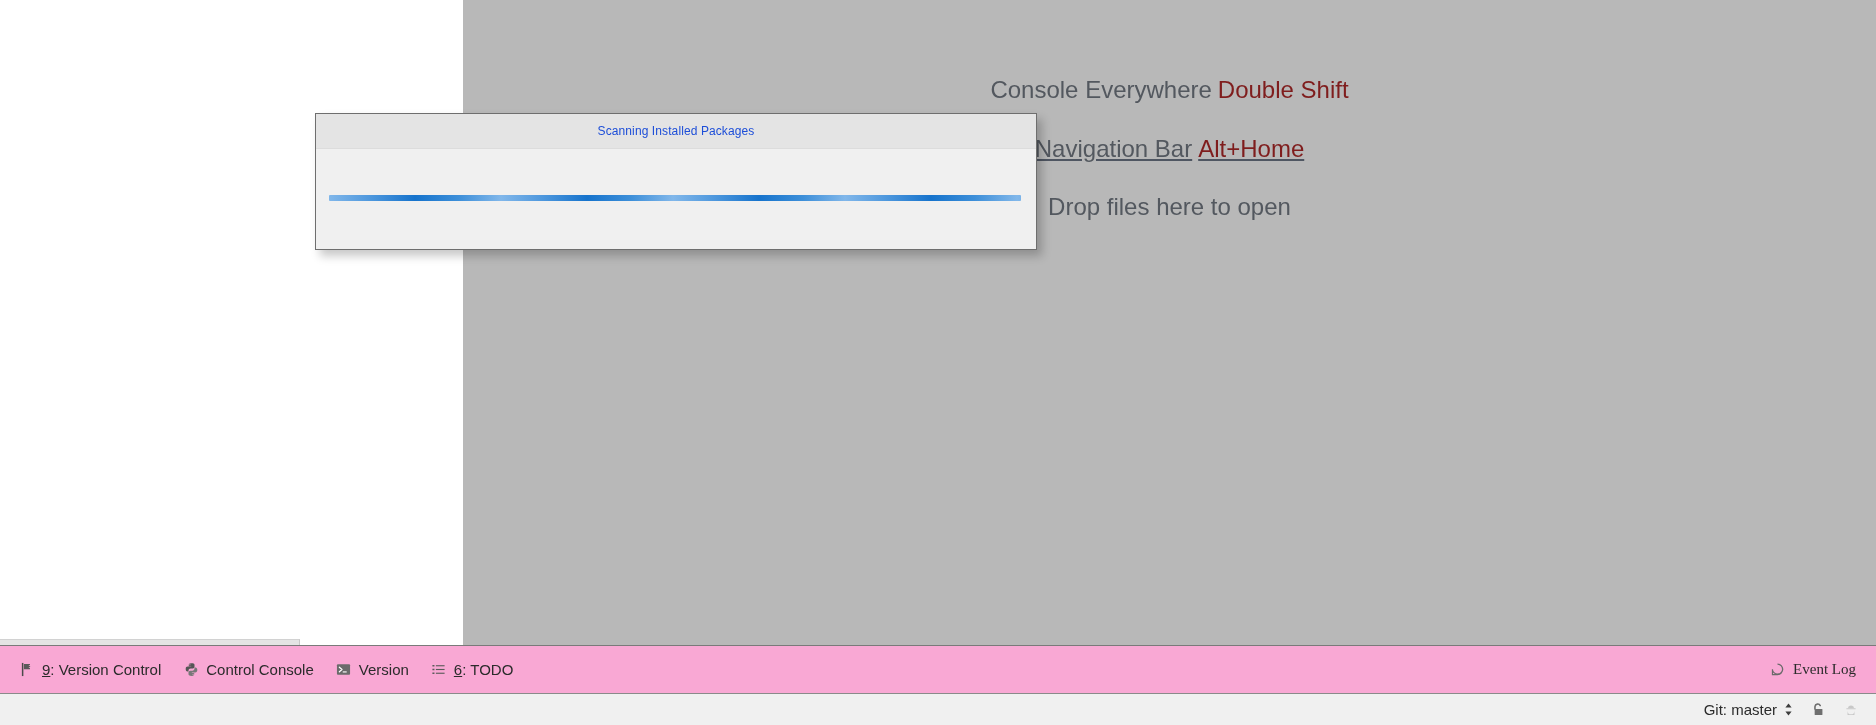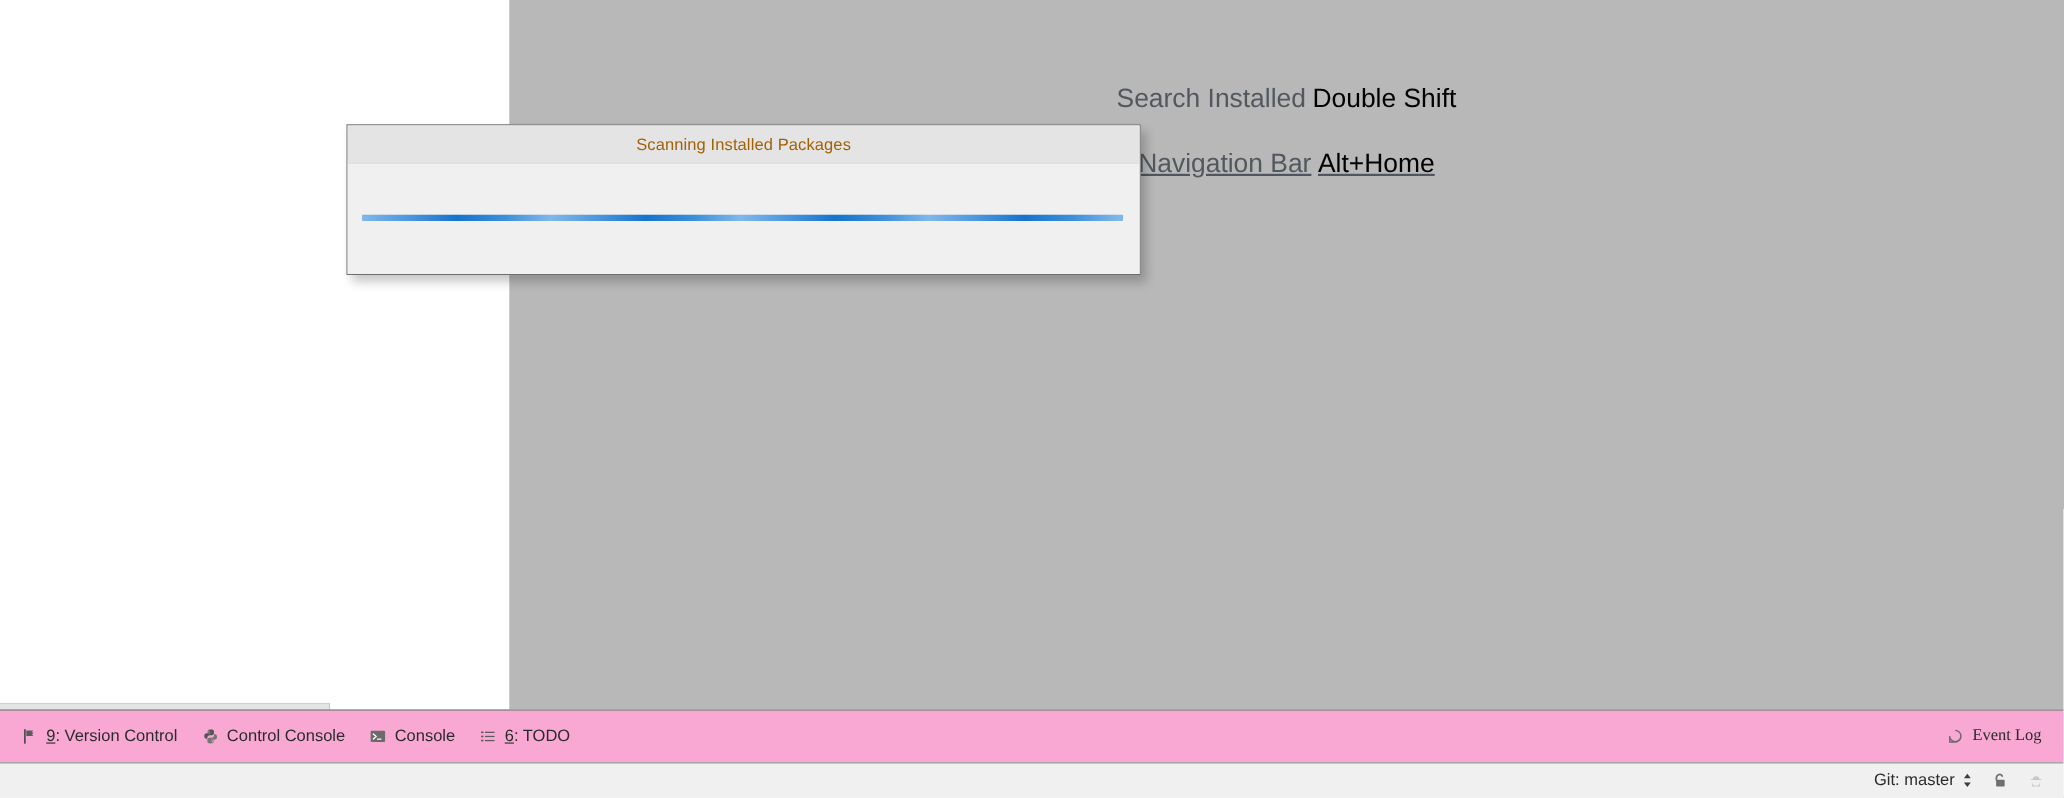--- a/index.html
+++ b/index.html
@@ -60,21 +60,21 @@
     font-size: 24px;
     line-height: 1;
     color: #4f5662;
     padding: 0;
     margin: 0 0 35px 0;
     white-space: nowrap;
   }
   .hint-row:nth-child(2) { margin-bottom: 34px; text-decoration: underline; }
   .hint-row:last-child { margin-bottom: 0; }
   .hint-label { color: #53585f; }
-  .hint-key { color: #000000; margin-left: 6px; }
+  .hint-key { color: #7f1d1d; margin-left: 6px; }
 
   
   .dialog {
     position: absolute;
     left: 315px;
     top: 113px;
     width: 722px;
     height: 137px;
     background: #f0f0f0;
     border: 1px solid #6e6e6e;
@@ -84,22 +84,22 @@
   .dialog-titlebar {
     height: 35px;
     background: #e4e4e4;
     border-bottom: 1px solid #dcdcdc;
     box-sizing: border-box;
     display: flex;
     align-items: center;
     justify-content: center;
   }
   .dialog-title {
-    font-size: 15px;
-    color: #a16207;
+    font-size: 12px;
+    color: #1d4ed8;
     letter-spacing: 0.1px;
   }
   .dialog-body {
     position: relative;
     height: 100px;
     background: #f0f0f0;
   }
   .progress-track {
     position: absolute;
     left: 13px;
@@ -236,27 +236,30 @@
 <div class="ide">
 
   <div class="left-toolwindow">
     <div class="left-toolwindow-strip"></div>
   </div>
 
   <div class="editor-area">
     <div class="hints">
 
       <div class="hint-row">
-        <span class="hint-label">Search Installed</span><span class="hint-key">Double Shift</span>
+        <span class="hint-label">Console Everywhere</span><span class="hint-key">Double Shift</span>
       </div>
 
       <div class="hint-row">
         <span class="hint-label">Navigation Bar</span><span class="hint-key">Alt+Home</span>
       </div>
 
+      <div class="hint-row">
+        <span class="hint-label">Drop files here to open</span>
+      </div>
 
     </div>
   </div>
 
   <div class="dialog">
     <div class="dialog-titlebar">
       <span class="dialog-title">Scanning Installed Packages</span>
     </div>
     <div class="dialog-body">
       <div class="progress-track">
@@ -289,21 +292,21 @@
       </div>
 
       <div class="tw-button">
         <span class="ic">
           <svg width="15" height="15" viewBox="0 0 16 16">
             <rect x="1" y="2.5" width="14" height="11" rx="1" fill="#6b6b6b"></rect>
             <path d="M3.6 5.6 L6.4 8 L3.6 10.4" stroke="#ffffff" stroke-width="1.3" fill="none" stroke-linecap="round" stroke-linejoin="round"></path>
             <rect x="7.2" y="10" width="4.2" height="1.2" fill="#ffffff"></rect>
           </svg>
         </span>
-        <span class="tw-label"><span>Console</span></span>
+        <span class="tw-label"><span>Version</span></span>
       </div>
 
       <div class="tw-button">
         <span class="ic">
           <svg width="15" height="15" viewBox="0 0 16 16">
             <rect x="1.5" y="3.2" width="2.2" height="1.6" fill="#5a5a5a"></rect>
             <rect x="5.2" y="3.4" width="9.3" height="1.2" fill="#5a5a5a"></rect>
             <rect x="1.5" y="7.2" width="2.2" height="1.6" fill="#5a5a5a"></rect>
             <rect x="5.2" y="7.4" width="9.3" height="1.2" fill="#5a5a5a"></rect>
             <rect x="1.5" y="11.2" width="2.2" height="1.6" fill="#5a5a5a"></rect>

